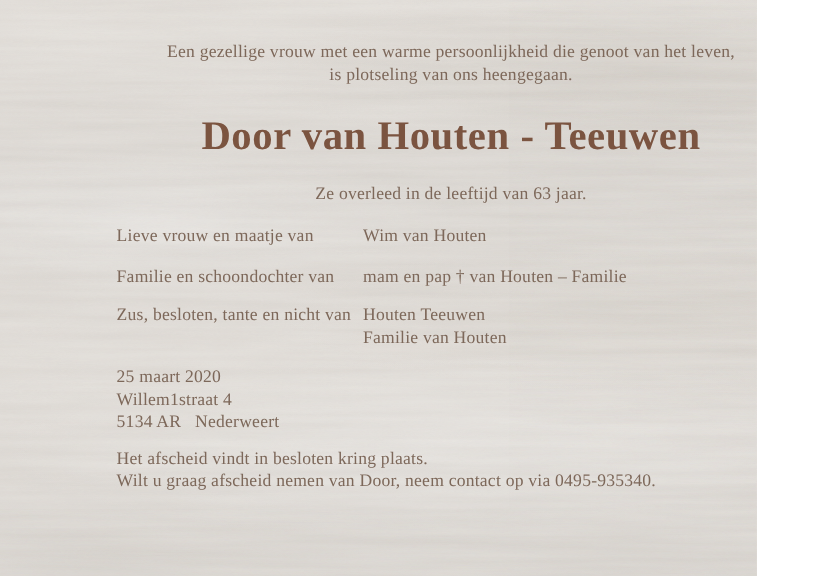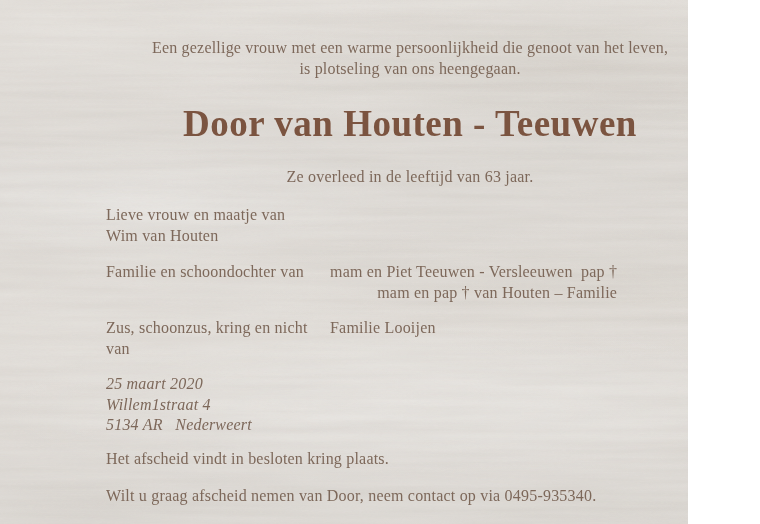--- a/index.html
+++ b/index.html
@@ -56,39 +56,37 @@
     margin: 19px -60px 0 6px;
     line-height: 21px;
   }
   .relations {
     margin-top: 18px;
   }
   .row {
     display: flex;
     align-items: flex-start;
   }
-  .row-1 { margin-bottom: 16px; flex-direction: column; }
+  .row-1 { margin-bottom: 16px; }
   .row-2 { margin-bottom: 15px; }
   .row-3 { margin-bottom: 15px; }
   .row-label {
     width: 224px;
     flex-shrink: 0;
   }
   .row-values div, .value-line {
     white-space: pre-wrap;
-    text-align: right;
   }
   .address-block {
     margin-bottom: 13px;
   }
   .address-block div {
     white-space: pre-wrap;
-    font-style: italic;
   }
-  .closing-1 { margin-bottom: 17px; }
+  .closing-1 { }
 </style>
 </head>
 <body>
 
 <div class="card">
 
   <svg class="texture" width="760" height="524" viewBox="0 0 760 524" aria-hidden="true">
     <defs>
       <filter id="woodDark" x="-5%" y="-5%" width="110%" height="110%">
         <feTurbulence type="fractalNoise" baseFrequency="0.008 0.055" numOctaves="4" seed="11" result="n"></feTurbulence>
@@ -133,29 +131,29 @@
       <div class="row row-1">
         <div class="row-label">Lieve vrouw en maatje van</div>
         <div class="row-values">
           <div class="value-line">Wim van Houten</div>
         </div>
       </div>
 
       <div class="row row-2">
         <div class="row-label">Familie en schoondochter van</div>
         <div class="row-values">
-          <div class="value-line">mam en Piet Teeuwen - Versleeuwen  pap †</div>
           <div class="value-line">mam en pap † van Houten – Familie</div>
         </div>
       </div>
 
       <div class="row row-3">
-        <div class="row-label">Zus, schoonzus, kring en nicht van</div>
+        <div class="row-label">Zus, besloten, tante en nicht van</div>
         <div class="row-values">
-          <div class="value-line">Familie Looijen</div>
+          <div class="value-line">Houten Teeuwen</div>
+          <div class="value-line">Familie van Houten</div>
         </div>
       </div>
 
     </div>
 
     <div class="address-block">
       <div>25 maart 2020</div>
       <div>Willem1straat 4</div>
       <div>5134 AR   Nederweert</div>
     </div>

